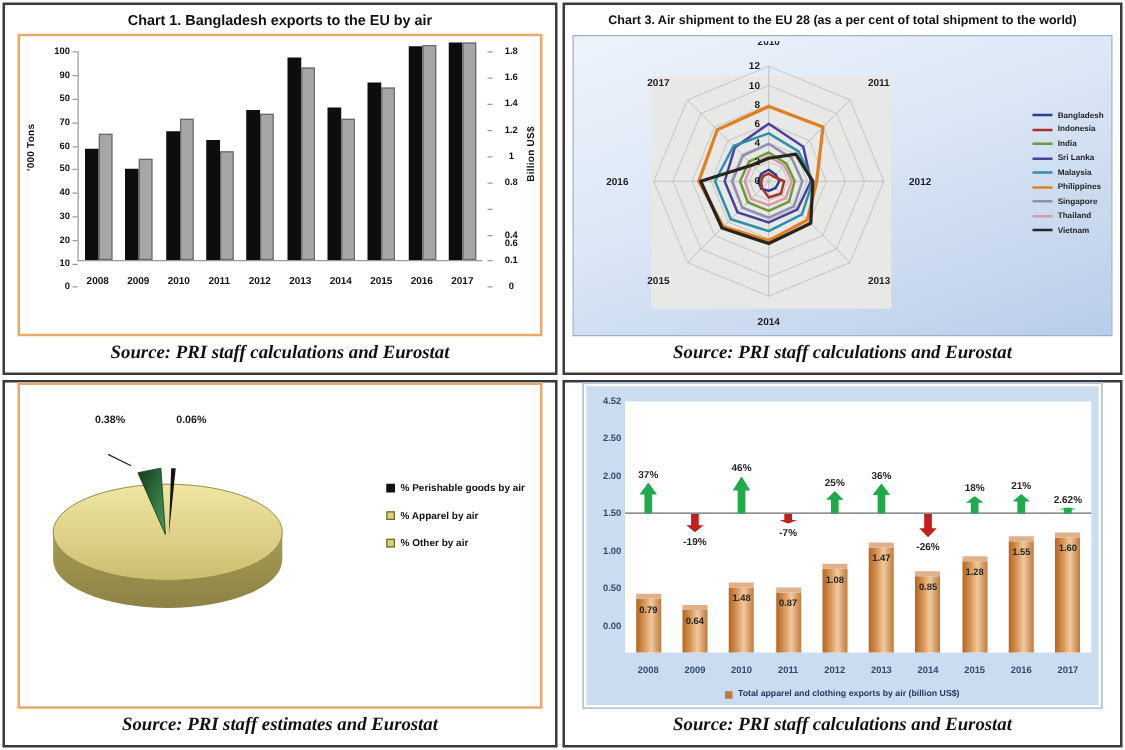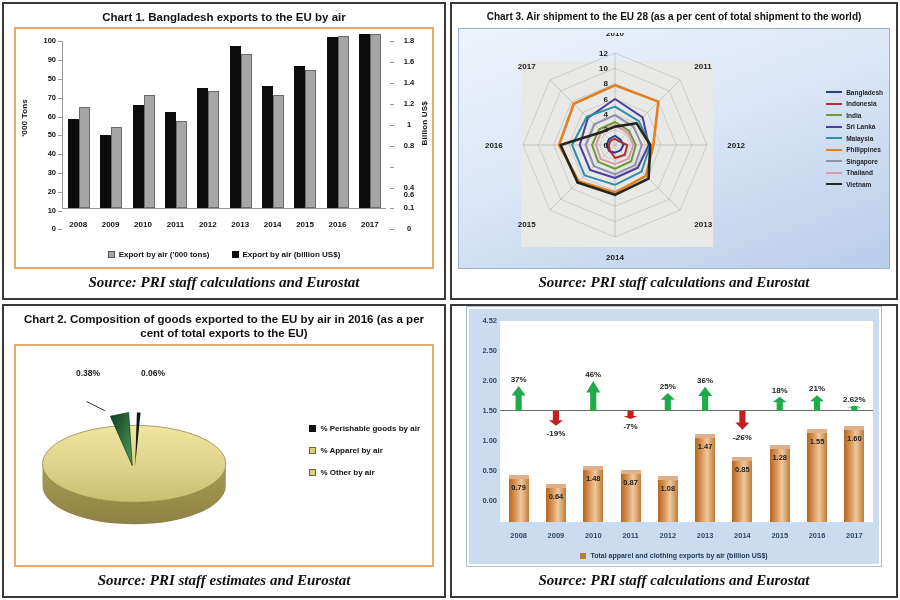--- a/index.html
+++ b/index.html
@@ -199,30 +199,20 @@
             <span>2009</span>
             <span>2010</span>
             <span>2011</span>
             <span>2012</span>
             <span>2013</span>
             <span>2014</span>
             <span>2015</span>
             <span>2016</span>
             <span>2017</span>
           </div>
-        <div class="c1-legend">
-          <div>
-            <span class="swatch grey"></span>
-            <span>Export by air ('000 tons)</span>
-          </div>
-          <div>
-            <span class="swatch black"></span>
-            <span>Export by air (billion US$)</span>
-          </div>
-        </div>
       <div class="c1-tick" style="left: 14px; top: 195px;">0</div>
           <div class="c1-tickmark" style="left: 42px; top: 200px;"></div>
           <div class="c1-tick" style="left: 14px; top: 176.2px;">10</div>
           <div class="c1-tickmark" style="left: 42px; top: 181.2px;"></div>
           <div class="c1-tick" style="left: 14px; top: 157.4px;">20</div>
           <div class="c1-tickmark" style="left: 42px; top: 162.4px;"></div>
           <div class="c1-tick" style="left: 14px; top: 138.6px;">30</div>
           <div class="c1-tickmark" style="left: 42px; top: 143.6px;"></div>
           <div class="c1-tick" style="left: 14px; top: 119.8px;">40</div>
           <div class="c1-tickmark" style="left: 42px; top: 124.8px;"></div>
@@ -347,21 +337,20 @@
               <span class="line" style="background: rgb(38, 38, 31);"></span>
               <span class="lbl">Vietnam</span>
             </div>
           </div>
       </div>
     </div>
     <div class="source">Source: PRI staff calculations and Eurostat</div>
   </div>
 
   <div class="panel">
-    <div class="panel-title">Chart 2. Composition of goods exported to the EU by air in 2016 (as a  per cent of total exports to the EU)</div>
     <div class="chart-frame">
       <div class="c2-wrap">
         <div class="c2-lab" style="left:60px;top:22px;">0.38%</div>
         <div class="c2-lab" style="left:125px;top:22px;">0.06%</div>
         <div class="c2-lab" style="left:128px;top:132px;color:#3a3520;">8.57%</div>
         <svg id="c2svg" viewBox="0 0 300 200" width="275" height="185" style="position:absolute;left:10px;top:18px;">
             <defs>
               <linearGradient id="gTop" x1="0" y1="0" x2="0" y2="1">
                 <stop offset="0%" stop-color="#efe6a0"></stop>
                 <stop offset="55%" stop-color="#ded18a"></stop>
@@ -438,39 +427,39 @@
                 <div class="c4-pct" style="left: 50%; margin-left: -20px; bottom: 143px;">46%</div>
               </div>
               <div class="c4-col">
                 <div class="c4-bar" style="height: 52.2px;">
                   <div class="c4-barval">0.87</div>
                 </div>
                 <div class="c4-arrow" style="left: 50%; margin-left: -7px; height: 7.95652px; bottom: 103.043px; background: rgb(196, 31, 31); clip-path: polygon(28% 0%, 72% 0%, 72% 62%, 100% 62%, 50% 100%, 0% 62%, 28% 62%);"></div>
                 <div class="c4-pct" style="left: 50%; margin-left: -20px; bottom: 91.0435px;">-7%</div>
               </div>
               <div class="c4-col">
-                <div class="c4-bar" style="height: 46px;">
+                <div class="c4-bar" style="height: 71px;">
                   <div class="c4-barval">1.08</div>
                 </div>
                 <div class="c4-arrow" style="left: 50%; margin-left: -7px; height: 18.1304px; bottom: 111px; background: rgb(31, 170, 75); clip-path: polygon(28% 100%, 72% 100%, 72% 38%, 100% 38%, 50% 0%, 0% 38%, 28% 38%);"></div>
                 <div class="c4-pct" style="left: 50%; margin-left: -20px; bottom: 131.13px;">25%</div>
               </div>
               <div class="c4-col">
                 <div class="c4-bar" style="height: 88.2px;">
                   <div class="c4-barval">1.47</div>
                 </div>
                 <div class="c4-arrow" style="left: 50%; margin-left: -7px; height: 24.3478px; bottom: 111px; background: rgb(31, 170, 75); clip-path: polygon(28% 100%, 72% 100%, 72% 38%, 100% 38%, 50% 0%, 0% 38%, 28% 38%);"></div>
                 <div class="c4-pct" style="left: 50%; margin-left: -20px; bottom: 137.348px;">36%</div>
               </div>
               <div class="c4-col">
                 <div class="c4-bar" style="height: 65.4px;">
                   <div class="c4-barval">0.85</div>
                 </div>
                 <div class="c4-arrow" style="left: 50%; margin-left: -7px; height: 18.6957px; bottom: 92.3043px; background: rgb(196, 31, 31); clip-path: polygon(28% 0%, 72% 0%, 72% 62%, 100% 62%, 50% 100%, 0% 62%, 28% 62%);"></div>
-                <div class="c4-pct" style="left: 50%; margin-left: -20px; bottom: 80.3043px; font-style: italic;">-26%</div>
+                <div class="c4-pct" style="left: 50%; margin-left: -20px; bottom: 80.3043px;">-26%</div>
               </div>
               <div class="c4-col">
                 <div class="c4-bar" style="height: 76.8px;">
                   <div class="c4-barval">1.28</div>
                 </div>
                 <div class="c4-arrow" style="left: 50%; margin-left: -7px; height: 14.1739px; bottom: 111px; background: rgb(31, 170, 75); clip-path: polygon(28% 100%, 72% 100%, 72% 38%, 100% 38%, 50% 0%, 0% 38%, 28% 38%);"></div>
                 <div class="c4-pct" style="left: 50%; margin-left: -20px; bottom: 127.174px;">18%</div>
               </div>
               <div class="c4-col">
                 <div class="c4-bar" style="height: 93px;">

